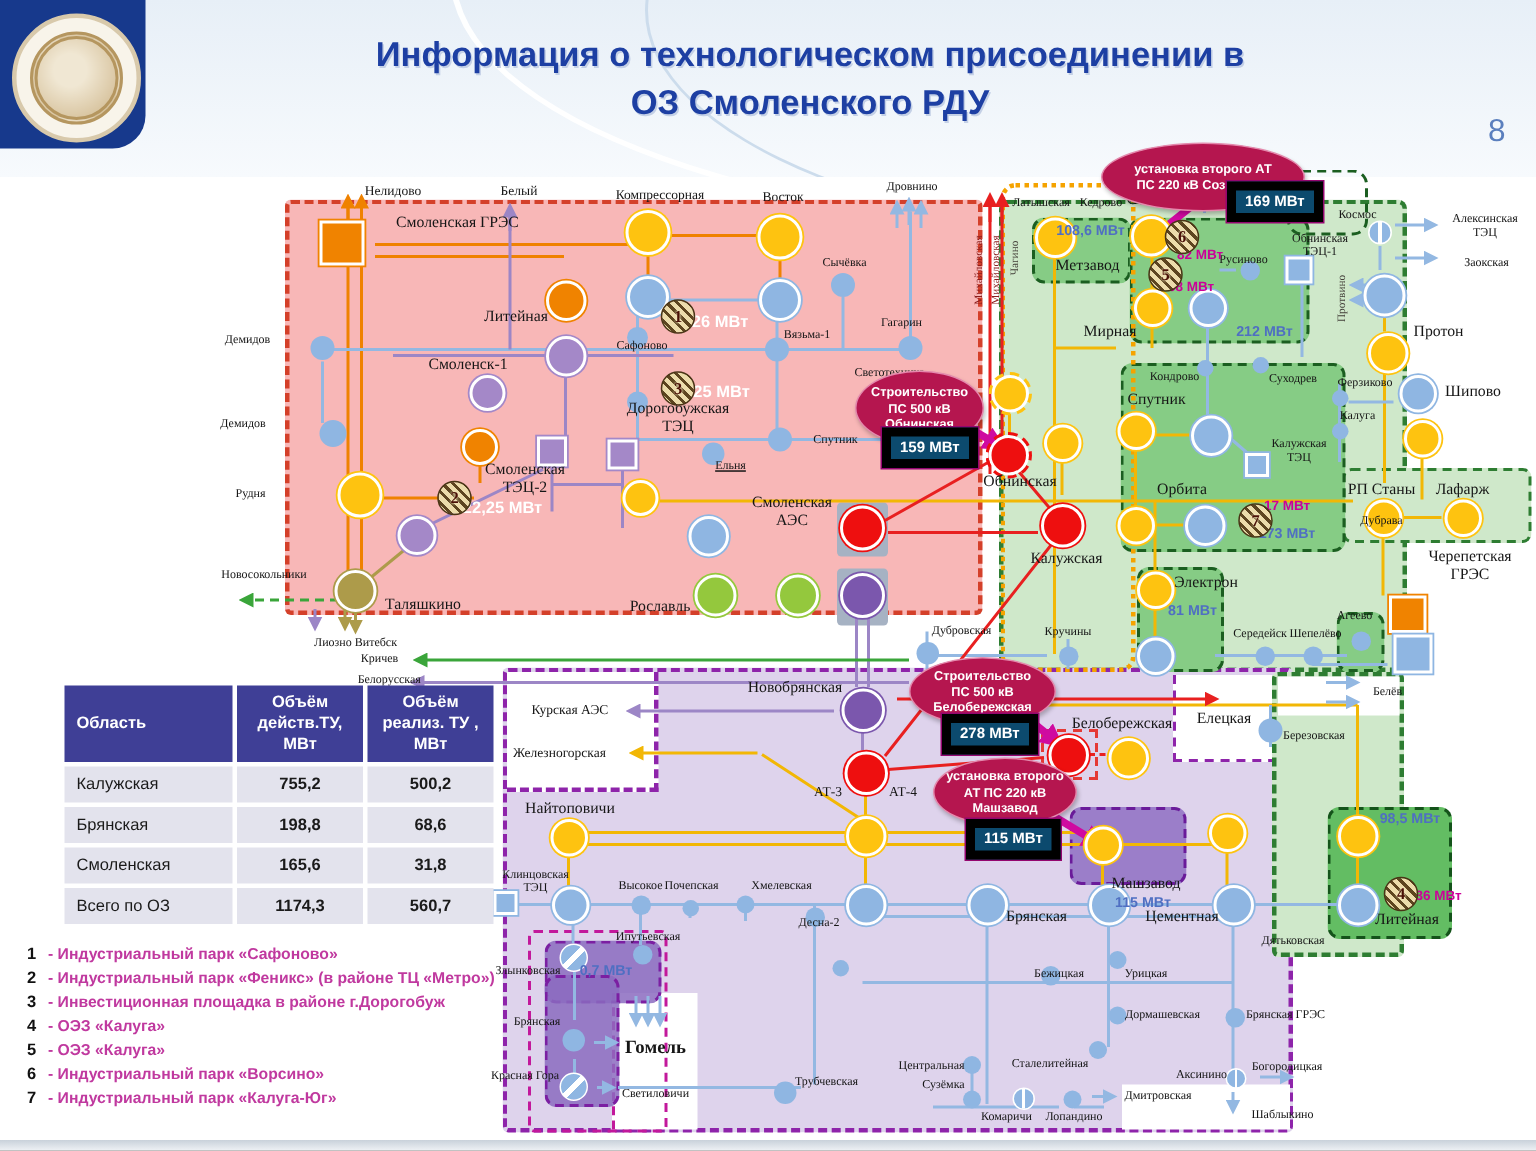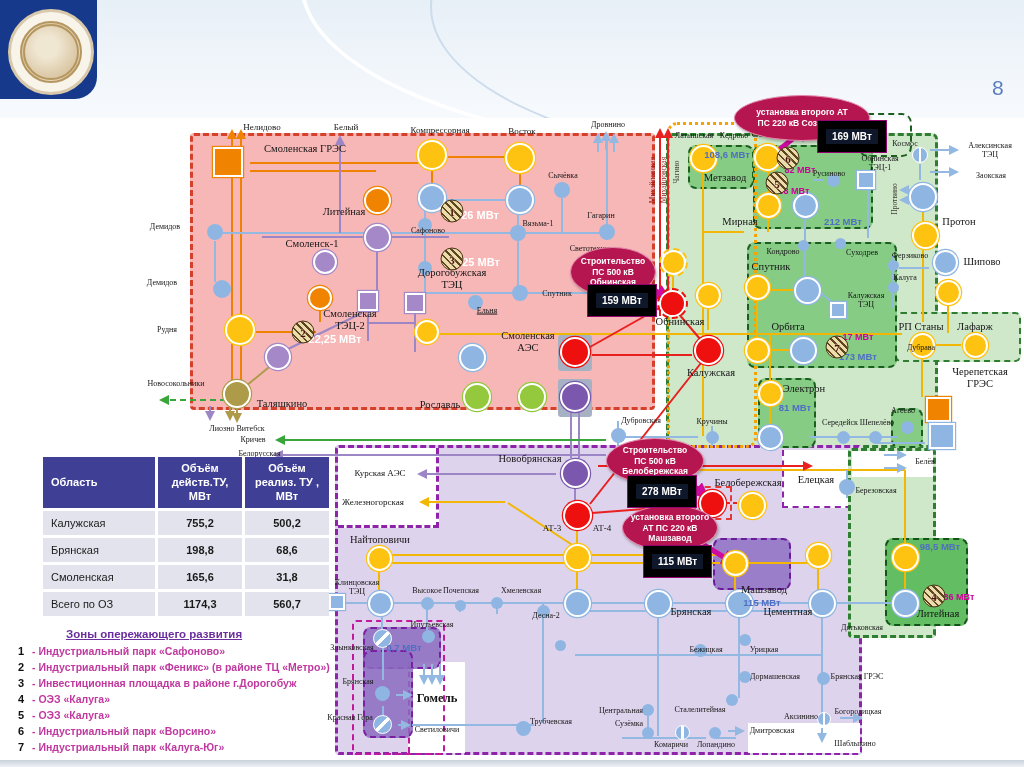--- a/index.html
+++ b/index.html
@@ -34,21 +34,21 @@
          font-family:"Liberation Serif",serif;}
   .v{color:#44403a;} .vr{color:#8c1d1d;}
   .zone{position:absolute;width:21px;height:21px;border-radius:50%;border:1.5px solid #4a3516;z-index:45;
         transform:translate(-50%,-50%);display:flex;align-items:center;justify-content:center;
         background:repeating-linear-gradient(45deg,#5d4520 0 2px,#ecdcab 2px 5px);}
   .zone span{font:bold 11px "Liberation Serif",serif;color:#4a1006;text-shadow:0 0 2px #f3e6bf,0 0 2px #f3e6bf;}
   
   .ellipse{position:absolute;background:#b5164f;border:1px solid #e489ad;border-radius:50%;color:#fff;
            font:bold 8.5px/1.25 "Liberation Sans",sans-serif;display:flex;align-items:center;justify-content:center;
            text-align:center;white-space:pre-line;z-index:60;box-shadow:1px 2px 3px rgba(0,0,0,.25);}
-  .mwbadge{position:absolute;background:#0f172a;border:8px solid #000000;box-shadow:0 0 0 1px #94066f;
+  .mwbadge{position:absolute;background:#0c4a6e;border:6px solid #000000;box-shadow:0 0 0 1px #94066f;
            color:#fff;font:bold 10px "Liberation Sans",sans-serif;padding:2px 6px;z-index:61;white-space:nowrap;}
   
   #captable{position:absolute;left:40px;top:454px;border-collapse:separate;border-spacing:3px;z-index:50;}
   #captable th{background:#3f3f96;color:#fff;font:bold 11px/1.25 "Liberation Sans",sans-serif;padding:5px 3px;}
   #captable td{background:#e3e3ed;color:#1a1a1a;font:11px "Liberation Sans",sans-serif;padding:6px 4px;}
   #captable td.r{text-align:center;font-weight:bold;}
   #captable .c0{width:100px;text-align:left;padding-left:8px;} .cw{width:76px;}
   
   #legend{position:absolute;left:14px;top:628px;z-index:50;font-family:"Liberation Sans",sans-serif;}
   #legend .lt{font:bold 11.5px "Liberation Sans",sans-serif;color:#6b2e9e;text-decoration:underline;margin:0 0 3px 52px;}
@@ -62,20 +62,24 @@
 <div id="stage">
 
   <div id="header">
     <div class="arc2"></div>
     <div class="arc1"></div>
   </div>
   <div class="logo">
     <div class="logo-ring">
       <div class="logo-core"></div>
     </div>
+  </div>
+  <div class="title">
+    <div>Информация о технологическом присоединении в</div>
+    <div>ОЗ Смоленского РДУ</div>
   </div>
   <div class="pagenum">8</div>
 
   <div id="map">
     <div id="regions">
         <div class="region" style="left: 190px; top: 133px; width: 465px; height: 277px; background: rgb(248, 183, 183); border: 3px dashed rgb(212, 64, 42); border-radius: 4px;"></div>
         <div class="region" style="left: 666px; top: 133px; width: 272px; height: 315px; background: rgb(207, 232, 202); border: 3px dashed rgb(46, 125, 50); border-radius: 6px;"></div>
         <div class="region" style="left: 335px; top: 445px; width: 527px; height: 310px; background: rgb(222, 211, 236); border: 3px dashed rgb(142, 36, 170); border-radius: 4px;"></div>
         <div class="region" style="left: 338px; top: 448px; width: 101px; height: 80px; background: rgb(255, 255, 255); border-right: 3px dashed rgb(142, 36, 170); border-bottom: 3px dashed rgb(142, 36, 170);"></div>
         <div class="region" style="left: 408px; top: 662px; width: 57px; height: 91px; background: rgb(255, 255, 255); border-left: 2px dashed rgb(194, 24, 155);"></div>
@@ -482,21 +486,20 @@
       </tr>
       <tr>
         <td class="c0">Всего по ОЗ</td>
         <td class="r cw">1174,3</td>
         <td class="r cw">560,7</td>
       </tr>
     </tbody>
   </table>
 
   <div id="legend">
-    <div class="lt">Зоны опережающего развития</div>
     <div class="li">
         <b>1</b>
         <span>- Индустриальный парк «Сафоново»</span>
       </div>
     <div class="li">
         <b>2</b>
         <span>- Индустриальный парк «Феникс» (в районе ТЦ «Метро»)</span>
       </div>
     <div class="li">
         <b>3</b>

